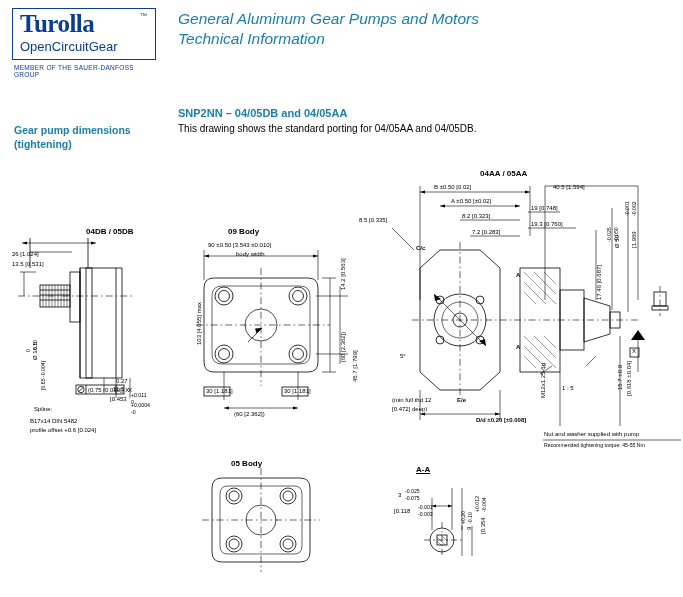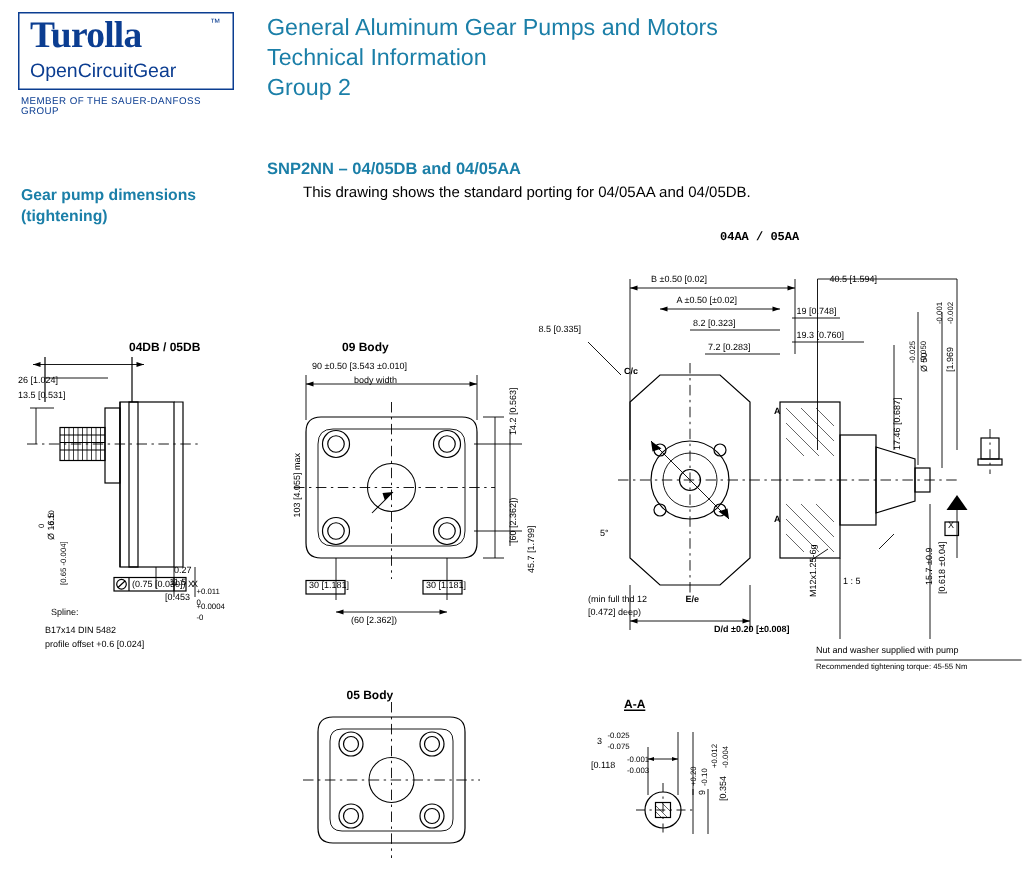--- a/index.html
+++ b/index.html
@@ -70,21 +70,21 @@
     letter-spacing: 0.3px;
   }
   .head-title {
     position: absolute;
     left: 178px;
     top: 9px;
     font-size: 15.5px;
     color: #1b7fa8;
     line-height: 20px;
   }
-  .head-title div { white-space: nowrap; }
+  .head-title div { white-space: nowrap; font-style: italic; }
 
   
   .sec-left {
     position: absolute;
     left: 14px;
     top: 123px;
     width: 160px;
     font-size: 10.5px;
     font-weight: bold;
     color: #1b7fa8;
@@ -97,21 +97,20 @@
     font-size: 11px;
     font-weight: bold;
     color: #1b7fa8;
   }
   .sec-sub {
     position: absolute;
     left: 178px;
     top: 123px;
     font-size: 10px;
     color: #000;
-    margin-left: 24px;
   }
 
   
   .t {
     position: absolute;
     font-size: 6px;
     color: #000;
     white-space: nowrap;
     line-height: 7px;
   }
@@ -135,21 +134,20 @@
     <div class="logo-frame"></div>
     <div class="logo-turolla">Turolla</div>
     <div class="logo-tm">™</div>
     <div class="logo-ocg">OpenCircuitGear</div>
     <div class="logo-member">MEMBER OF THE SAUER-DANFOSS GROUP</div>
   </div>
 
   <div class="head-title">
     <div>General Aluminum Gear Pumps and Motors</div>
     <div>Technical Information</div>
-    <div>Group 2</div>
   </div>
 
   <div class="sec-left">
     <div>Gear pump dimensions</div>
     <div>(tightening)</div>
   </div>
   <div class="sec-title">SNP2NN – 04/05DB and 04/05AA</div>
   <div class="sec-sub">This drawing shows the standard porting for 04/05AA and 04/05DB.</div>
 
   <svg class="draw" xmlns="http://www.w3.org/2000/svg" viewBox="0 0 683 597">
@@ -381,21 +379,21 @@
   <div class="t rot" style="left:196px; top:345px;">103 [4.055] max</div>
   <div class="t rot" style="left:340px; top:290px;">14.2 [0.563]</div>
   <div class="t rot" style="left:340px; top:362px;">[60 [2.362])</div>
   <div class="t rot" style="left:352px; top:382px;">45.7 [1.799]</div>
   <div class="t" style="left:206px; top:388px;">30 [1.181]</div>
   <div class="t" style="left:284px; top:388px;">30 [1.181]</div>
   <div class="t" style="left:234px; top:411px;">(60 [2.362])</div>
 
   <div class="t s8" style="left:231px; top:460px;">05 Body</div>
 
-  <div class="t s8" style="left:480px; top:155px;font-family:Liberation Mono, monospace;">04AA / 05AA</div>
+  <div class="t s8" style="left:480px; top:170px;">04AA / 05AA</div>
   <div class="t" style="left:434px; top:184px;">B ±0.50 [0.02]</div>
   <div class="t" style="left:553px; top:184px;">40.5 [1.594]</div>
   <div class="t" style="left:451px; top:198px;">A ±0.50 [±0.02]</div>
   <div class="t" style="left:531px; top:205px;">19 [0.748]</div>
   <div class="t" style="left:359px; top:217px;">8.5 [0.335]</div>
   <div class="t" style="left:462px; top:213px;">8.2 [0.323]</div>
   <div class="t" style="left:531px; top:221px;">19.3 [0.760]</div>
   <div class="t" style="left:472px; top:229px;">7.2 [0.283]</div>
   <div class="t rot" style="left:596px; top:300px;">17.46 [0.687]</div>
   <div class="t rot" style="left:617px; top:390px;">15.7 ±0.9</div>

